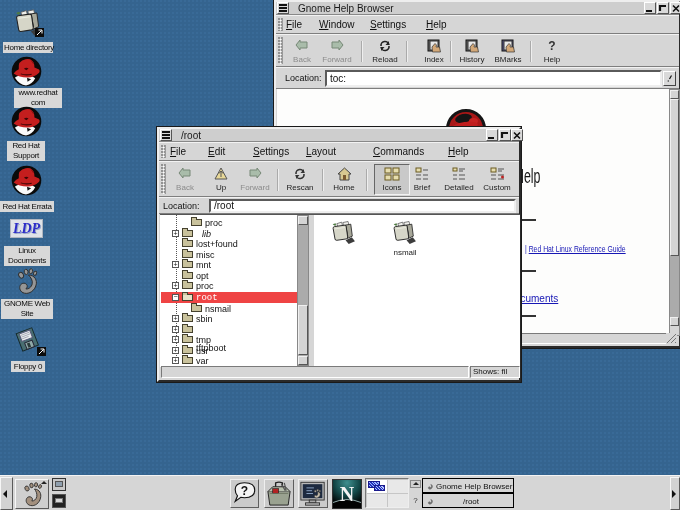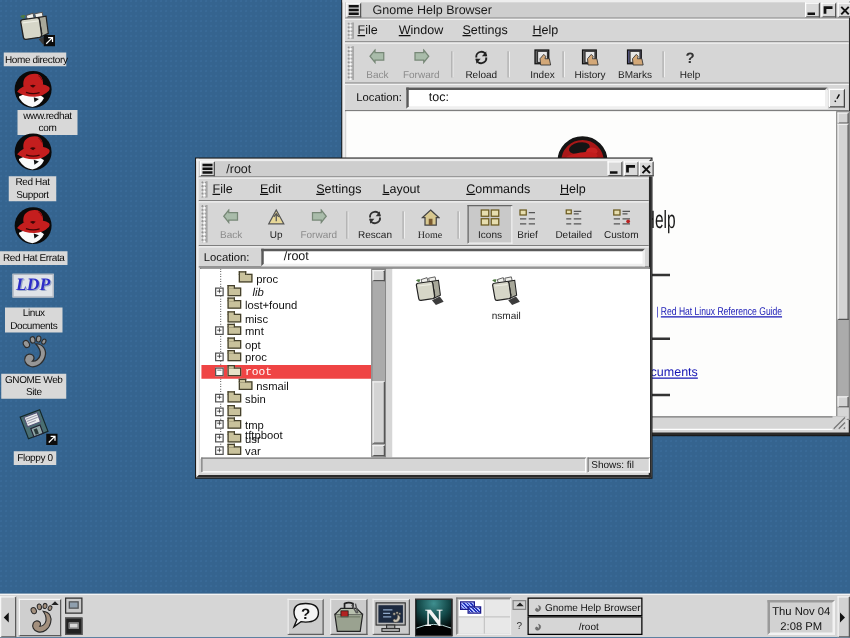--- a/index.html
+++ b/index.html
@@ -25,21 +25,21 @@
 border-top:1px solid #f2f2f2;border-bottom:1px solid #7e7e7e;}
 .grip{position:absolute;left:2px;top:2px;bottom:2px;width:5px;
 background-image:radial-gradient(circle at 1px 1px,#909090 0.7px,transparent 1px),radial-gradient(circle at 2.5px 2.5px,#fff 0.7px,transparent 1px);
 background-size:3px 3px;border-right:1px solid #999;}
 .mi{position:absolute;top:3px;font-size:10px;color:#111;white-space:nowrap;}
 .mi u{text-decoration:underline;}
 .inset{position:absolute;background:#d6d6d6;border:1px solid;
 border-color:#7a7a7a #fff #fff #7a7a7a;}
 .field{position:absolute;background:#fff;border:2px solid;
 border-color:#5a5a5a #efefef #efefef #5a5a5a;font-size:10px;color:#111;
-padding-left:16px;white-space:nowrap;overflow:hidden;}
+padding-left:3px;white-space:nowrap;overflow:hidden;}
 .lbl{font-size:9px;color:#111;white-space:nowrap;}
 
 .tbtn{position:absolute;text-align:center;color:#222;font-size:8px;}
 .tbtn .ic{display:block;height:15px;margin-bottom:1px;position:relative;}
 .tbtn .ic svg{margin:0 auto;}
 .tbtn.dim{color:#8b8b8b;}
 .sep{position:absolute;width:2px;background:#aaa;border-right:1px solid #eee;}
 
 .sbv{position:absolute;background:#ababab;border:1px solid #888;}
 .sbtn{position:absolute;background:#d4d4d4;border:1px solid;
@@ -240,21 +240,21 @@
     <div class="sep" style="left:118px;top:7px;height:22px;"></div>
     <div class="tbtn" style="left:123px;top:5px;width:36px;"><span class="ic">
           <svg width="14" height="14" viewBox="0 0 14 14">
             <path d="M3 7a4 4 0 0 1 8-1" fill="none" stroke="#333" stroke-width="1.6"></path>
             <path d="M11 7a4 4 0 0 1-8 1" fill="none" stroke="#333" stroke-width="1.6"></path>
             <path d="M11 2 L11 6 L7.5 6 Z" fill="#333"></path>
             <path d="M3 12 L3 8 L6.5 8 Z" fill="#333"></path>
           </svg>
         </span>Rescan</div>
     <div class="sep" style="left:163px;top:7px;height:22px;"></div>
-    <div class="tbtn" style="left:167px;top:5px;width:36px;font-family:Liberation Serif, serif;"><span class="ic">
+    <div class="tbtn" style="left:167px;top:5px;width:36px;"><span class="ic">
           <svg width="15" height="14" viewBox="0 0 15 14">
             <path d="M7.5 1 L14 7 L12 7 L12 13 L3 13 L3 7 L1 7 Z" fill="#d8c890" stroke="#444"></path>
             <rect x="6" y="8" width="3" height="5" fill="#7a5a30"></rect>
           </svg>
         </span>Home</div>
     <div class="sep" style="left:207px;top:7px;height:22px;"></div>
     <div style="position:absolute;left:215px;top:2px;width:36px;height:31px;background:#c9c9c9;border:1px solid;border-color:#666 #f2f2f2 #f2f2f2 #666;"></div>
     <div class="tbtn" style="left:215px;top:5px;width:36px;"><span class="ic">
           <svg width="16" height="14" viewBox="0 0 16 14">
             <rect x="1" y="1" width="6" height="5" fill="#e6ddae" stroke="#6b5b20"></rect>
@@ -579,18 +579,16 @@
       <path d="M16.5 9 C22 9.5 23.5 14 22.5 18 C21.5 23 17 26.5 12.5 25.5 C8.5 24.6 7.5 21 8.6 18.6 C9.5 16.6 12 16.2 13.5 17.4 C14.8 18.4 14.6 20 13.8 21 C15.8 21.2 18.3 19.5 18.8 16.5 C19.2 13.5 18 11 16.5 9 Z" fill="#777" stroke="#333"></path>
     </svg>
     <span style="position:absolute;left:13px;top:3px;font-size:8px;white-space:nowrap;">Gnome Help Browser</span>
   </div>
   <div class="task" style="left:422px;top:17px;width:92px;height:15px;">
     <svg width="8" height="10" viewBox="0 0 28 29" style="position:absolute;left:3px;top:2px;">
       <path d="M16.5 9 C22 9.5 23.5 14 22.5 18 C21.5 23 17 26.5 12.5 25.5 C8.5 24.6 7.5 21 8.6 18.6 C9.5 16.6 12 16.2 13.5 17.4 C14.8 18.4 14.6 20 13.8 21 C15.8 21.2 18.3 19.5 18.8 16.5 C19.2 13.5 18 11 16.5 9 Z" fill="#777" stroke="#333"></path>
     </svg>
     <span style="position:absolute;left:40px;top:3px;font-size:8px;">/root</span>
   </div>
-  <div style="position:absolute;left:614px;top:4px;width:54px;height:28px;background:#d2d2d2;border:2px solid;border-color:#9a9a9a #f2f2f2 #f2f2f2 #9a9a9a;
-   font-size:9px;color:#111;text-align:center;line-height:12px;padding-top:1px;">Thu Nov 04<br>2:08 PM</div>
   <div style="position:absolute;left:670px;top:1px;width:10px;height:33px;background:#d2d2d2;border:1px solid;border-color:#f6f6f6 #5a5a5a #5a5a5a #f6f6f6;">
     <div style="position:absolute;left:1px;top:12px;width:0;height:0;border:4px solid transparent;border-left-color:#111;border-right-width:0;"></div>
   </div>
 </div>
 
 </body></html>

